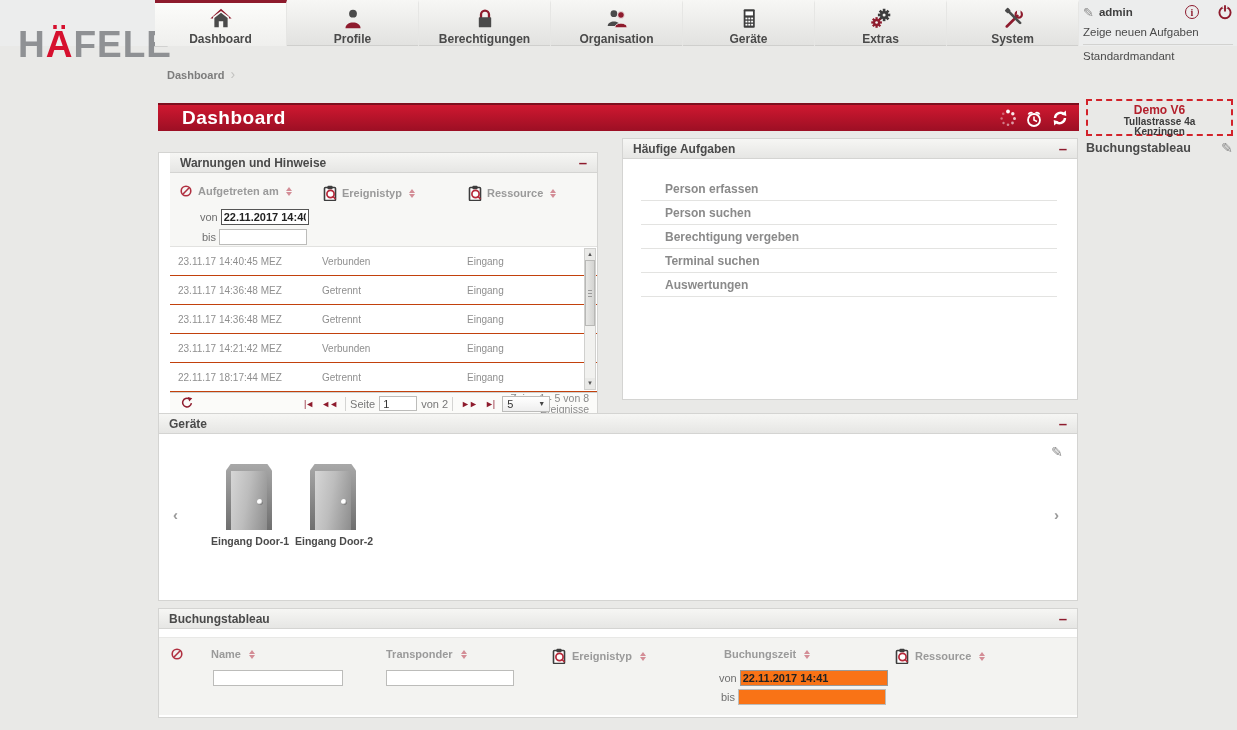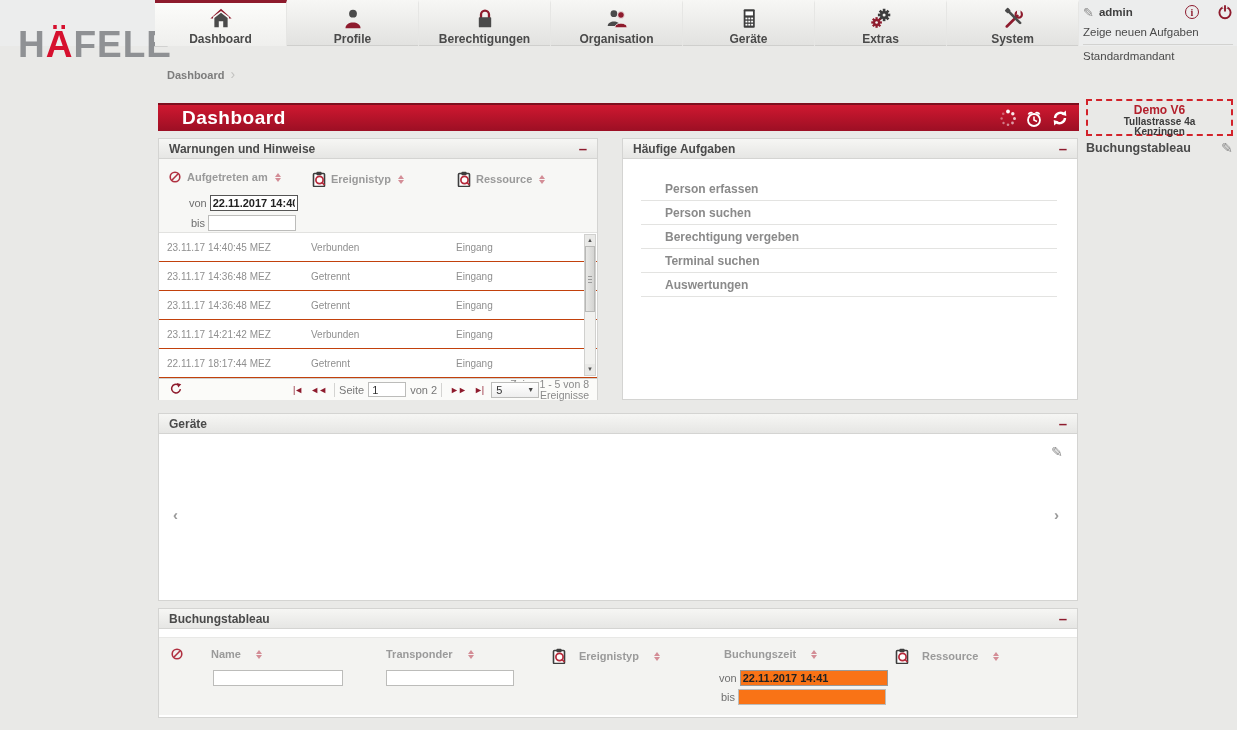--- a/index.html
+++ b/index.html
@@ -107,21 +107,21 @@
   .door-fig { width:46px; height:66px; margin:0 auto; position:relative;
               background:linear-gradient(#a8a8a8,#6f6f6f); clip-path:polygon(0 100%,0 10%,10% 0,90% 0,100% 10%,100% 100%); }
   .door-slab { position:absolute; left:5px; right:5px; top:7px; bottom:0;
                background:linear-gradient(100deg,#d6d6d6 0%,#bdbdbd 45%,#8d8d8d 100%); }
   .door-knob { position:absolute; right:4px; top:28px; width:6px; height:6px; border-radius:50%;
                background:radial-gradient(circle at 35% 35%, #fff 0 35%, #777 70%); }
   .door-label { margin-top:5px; font-size:10.5px; font-weight:bold; color:#4a4a4a; white-space:nowrap; }
 
   
   .b-head { position:relative; background:#f3f3f1; height:78px; margin-top:8px; border-top:1px solid #e8e8e6; }
-  .b-col { position:absolute; top:10px; font-size:11px; font-weight:bold; color:#9a9a9a; display:flex; align-items:center; gap:12px; }
+  .b-col { position:absolute; top:10px; font-size:11px; font-weight:bold; color:#9a9a9a; display:flex; align-items:center; gap:5px; }
   .b-input { height:16px; border:1px solid #bcbcba; background:#fff; font-size:11px; padding:0 2px; }
   .b-vonbis { position:absolute; font-size:11px; color:#6f6f6f; display:flex; align-items:center; }
   .bv-input { width:148px; height:16px; border:1px solid #9a9a98; font-size:11px; font-weight:bold; color:#222; padding:0 2px; margin-left:3px; background:#f97316; }
 </style>
 </head>
 <body>
 
 <svg width="0" height="0" style="position:absolute">
   <defs>
     <g id="ic-home">
@@ -315,21 +315,21 @@
     <div class="l3">Kenzingen</div>
   </div>
 
   <div class="quick">
     <div class="quick-row">
       <span class="quick-title">Buchungstableau</span>
       <span class="q-pencil">✎</span>
     </div>
   </div>
 
-  <div class="panel" style="left:158px; top:138px; width:440px; height:262px;">
+  <div class="panel" style="left:158px; top:152px; width:440px; height:262px;padding-left:11px;">
     <div class="panel-header">
       <span class="panel-title">Warnungen und Hinweise</span>
       <span class="panel-min">–</span>
     </div>
     <div class="w-head">
       <span class="col-h" style="left:10px;">
           <svg width="12" height="12" viewBox="0 0 12 12">
             <use href="#ic-noentry"></use>
           </svg>
         </span>
@@ -447,20 +447,38 @@
 
   <div class="panel" style="left:158px; top:413px; width:920px; height:188px;">
     <div class="panel-header">
       <span class="panel-title">Geräte</span>
       <span class="panel-min">–</span>
     </div>
     <div class="doors-body">
       <span class="door-pencil">✎</span>
       <span class="door-nav left">‹</span>
       <span class="door-nav right">›</span>
+      <div class="doors-strip">
+        <div class="door-item">
+          <div class="door-fig">
+              <div class="door-slab">
+                <div class="door-knob"></div>
+              </div>
+            </div>
+          <div class="door-label">Eingang Door-1</div>
+        </div>
+        <div class="door-item">
+          <div class="door-fig">
+              <div class="door-slab">
+                <div class="door-knob"></div>
+              </div>
+            </div>
+          <div class="door-label">Eingang Door-2</div>
+        </div>
+      </div>
     </div>
   </div>
 
   <div class="panel" style="left:158px; top:608px; width:920px; height:110px;">
     <div class="panel-header">
       <span class="panel-title">Buchungstableau</span>
       <span class="panel-min">–</span>
     </div>
     <div class="b-head">
       <span class="b-col" style="left:12px;">

